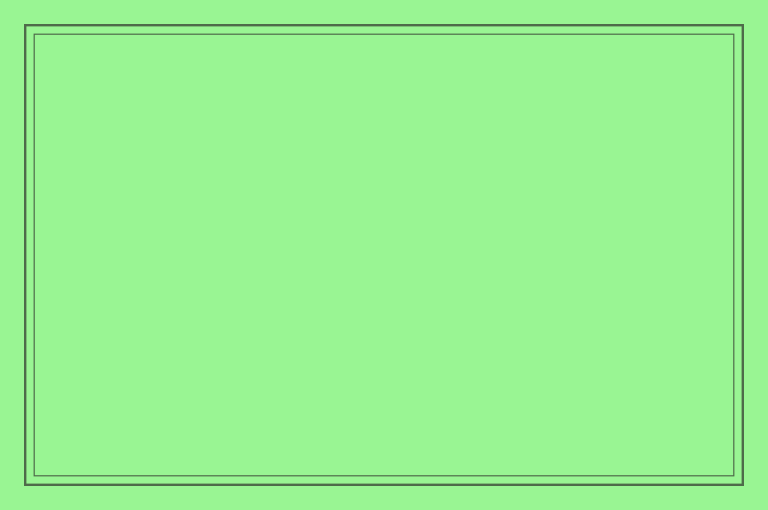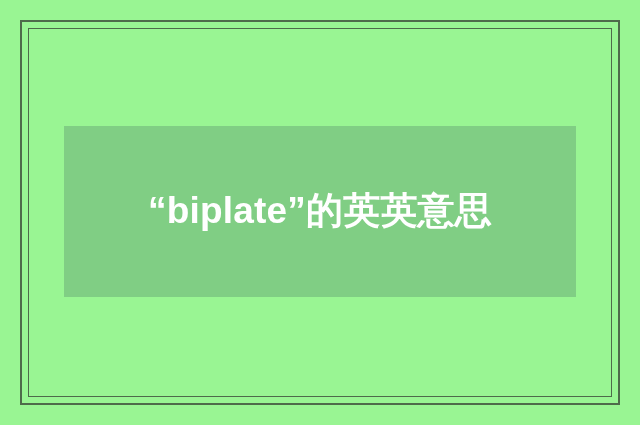--- a/index.html
+++ b/index.html
@@ -77,17 +77,14 @@
   }
 </style>
 </head>
 <body>
 
 <div class="poster">
 
   <div class="frame-outer"></div>
   <div class="frame-inner"></div>
 
-  <div class="title-card">
-    <h1 class="title-text">“biplate”的英英意思</h1>
-  </div>
 
 </div>
 
 </body></html>

